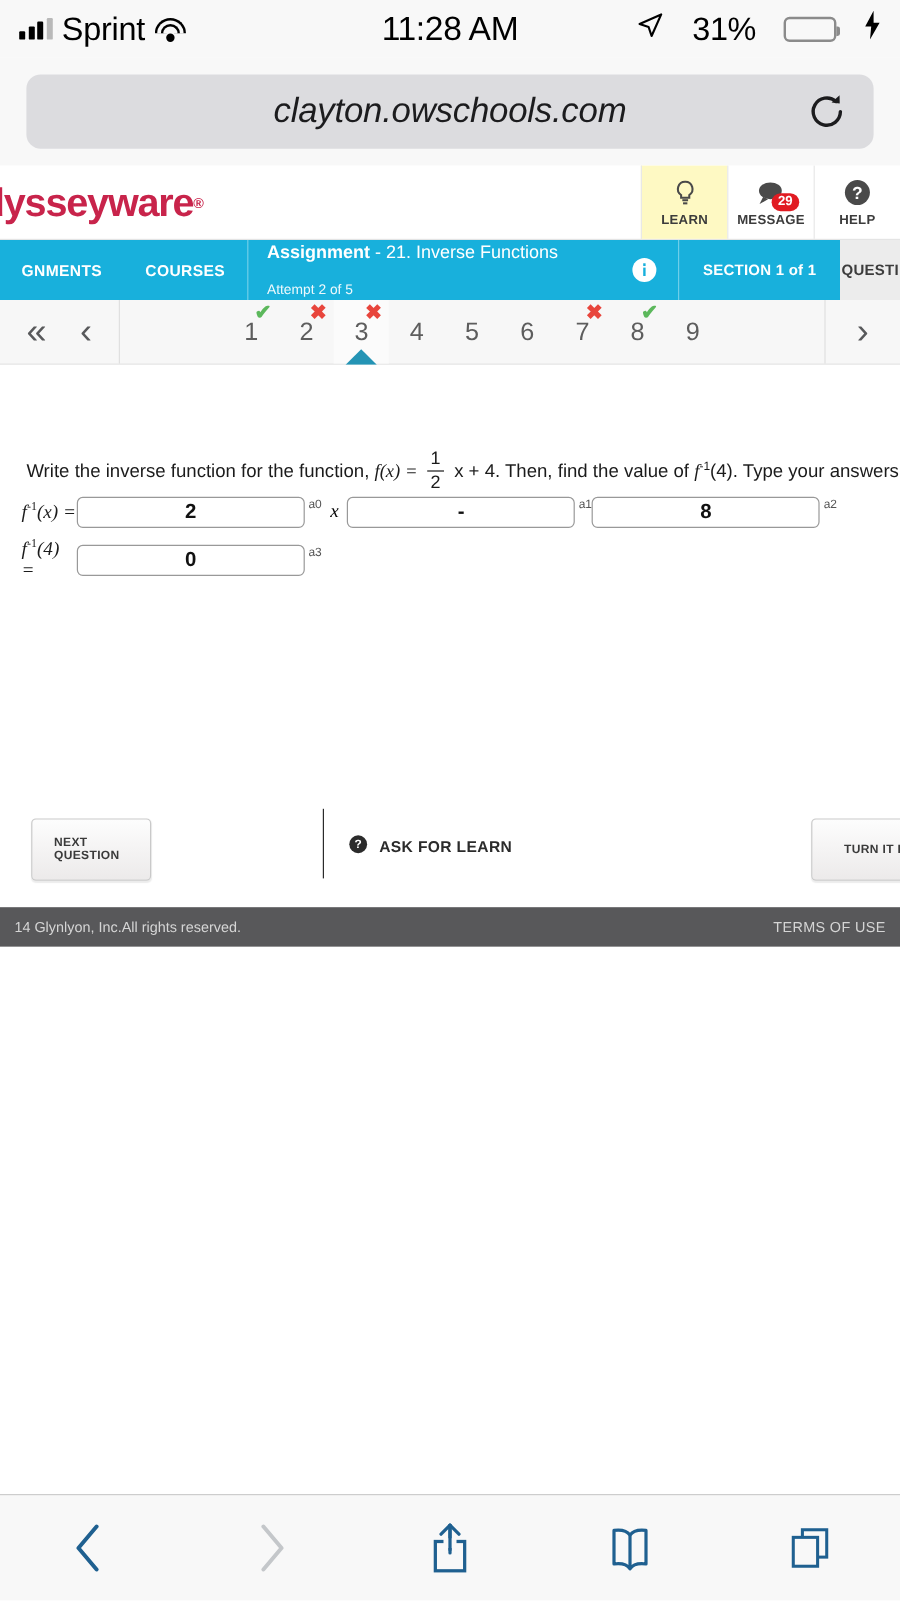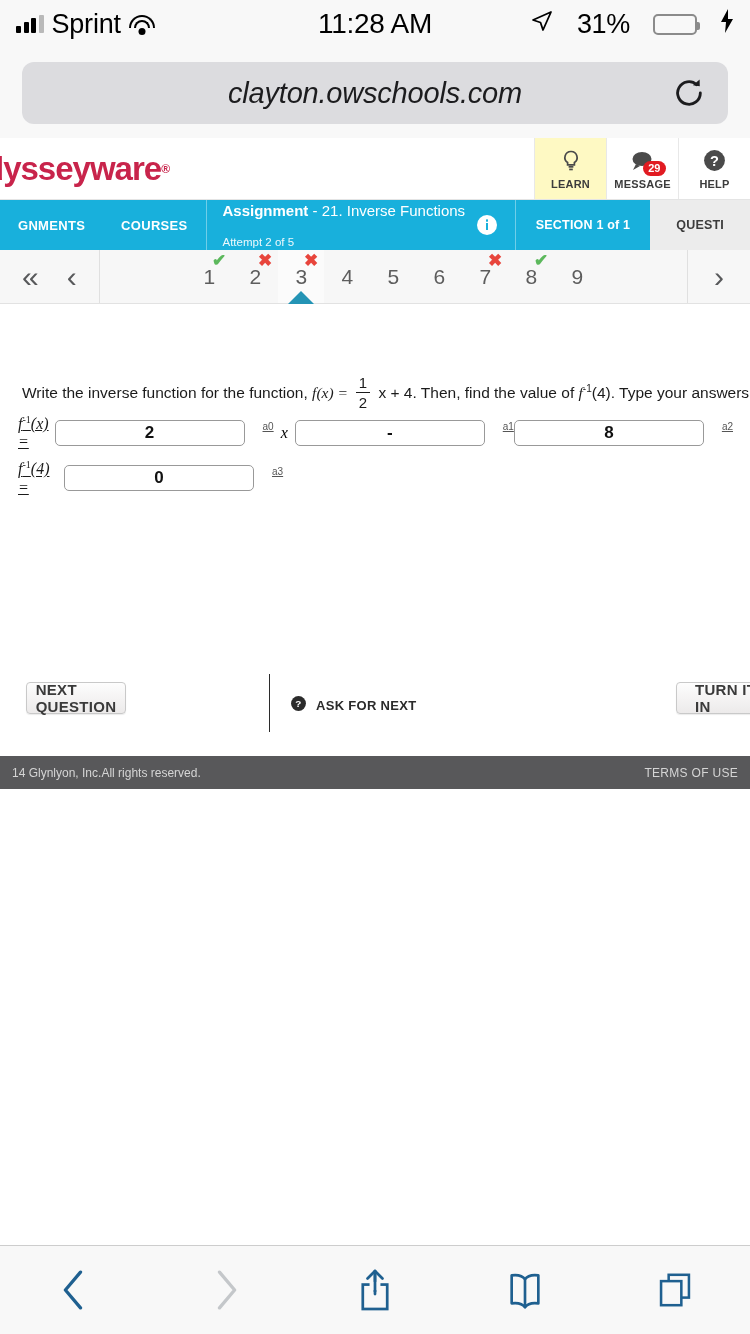--- a/index.html
+++ b/index.html
@@ -104,21 +104,21 @@
   .ab-line1 b { font-weight:700;margin-top:36px; }
   .ab-line1 span { font-weight:400; }
   .ab-line2 { font-size:11.5px; opacity:0.92; margin-top:17px; }
   .ab-info { display:flex; align-items:center; padding:0 16px; }
   .ab-section {
     display:flex; align-items:center; padding:0 20px;
     border-left:1px solid rgba(255,255,255,0.38);
     font-size:12.5px; font-weight:700; letter-spacing:0.2px; white-space:nowrap;
   }
   .ab-question {
-    display:flex; align-items:center; padding:0 26px;
+    display:flex; align-items:center; padding:0 1px;
     background:#ececec; color:#3c3c3c;
     font-size:12.5px; font-weight:700; letter-spacing:0.2px; white-space:nowrap;
   }
 
   
   .qnav {
     position:absolute; top:250px; left:0; width:750px; height:54px;
     background:#f7f7f7; border-bottom:1px solid #e2e2e2;
     display:flex; align-items:stretch;
   }
@@ -163,41 +163,41 @@
   }
   .frac .num { font-size:15px; padding:0 3px; }
   .frac .bar { width:100%; height:1.4px; background:#1b1b1b; margin:2px 0; }
   .frac .den { font-size:15px; padding:0 3px; }
   .sup { font-size:10px; vertical-align:super; }
 
   .answer-rows { position:absolute; top:110px; left:18px; width:715px; }
   .arow { display:flex; align-items:center; margin-bottom:8px; }
   .alabel {
     font-family:"Liberation Serif", serif; font-size:16px; color:#1b1b1b;
-    width:46px; text-align:left; font-style:italic;text-decoration:underline;
+    width:46px; text-align:left; font-style:italic;
   }
   .alabel .sup { font-style:normal; }
   .abox-wrap { position:relative; display:flex; align-items:center; }
   .abox {
     width:190px; height:26px; border:1px solid #999; border-radius:5px;
     background:#fff; text-align:center;
     font-size:17px; font-weight:700; color:#111;
     font-family:"Liberation Sans", sans-serif;
     padding:0 4px; line-height:24px;
   }
-  .atag { font-size:10px; color:#555; margin-left:18px; align-self:flex-start; padding-top:1px;text-decoration:underline; }
+  .atag { font-size:10px; color:#555; margin-left:3px; align-self:flex-start; padding-top:1px; }
   .amid { font-family:"Liberation Serif", serif; font-style:italic; font-size:16px; margin:0 7px; }
 
   
   .actions { position:absolute; top:370px; left:0; width:750px; height:70px; }
   .btn {
     background:linear-gradient(#fdfdfd,#eceaea);
     border:1px solid #c9c9c9; border-radius:4px;
-    font-size:15px; font-weight:700; letter-spacing:0.3px; color:#3a3a3a;
-    padding:0 18px; height:32px; display:inline-flex; align-items:center; justify-content:center;
+    font-size:10px; font-weight:700; letter-spacing:0.3px; color:#3a3a3a;
+    padding:0 18px; height:52px; display:inline-flex; align-items:center; justify-content:center;
     box-shadow:0 1px 1px rgba(0,0,0,0.08);
   }
   .btn-next { position:absolute; left:26px; top:8px; width:100px; }
   .divider-v { position:absolute; left:269px; top:0; width:1px; height:58px; background:#2b2b2b; }
   .ask-help {
     position:absolute; left:290px; top:21px;
     display:flex; align-items:center; gap:9px;
     font-size:13px; font-weight:700; letter-spacing:0.3px; color:#2b2b2b;
   }
   .btn-turnin { position:absolute; left:676px; top:8px; width:110px; }
@@ -418,21 +418,21 @@
     <div class="actions">
       <div class="btn btn-next">NEXT QUESTION</div>
       <div class="divider-v"></div>
       <div class="ask-help">
         <span>
           <svg width="17" height="17" viewBox="0 0 24 24">
             <circle cx="12" cy="12" r="10.5" fill="#2b2b2b"></circle>
             <text x="12" y="17" text-anchor="middle" font-size="14" font-weight="bold" fill="#fff" font-family="Liberation Sans, sans-serif">?</text>
           </svg>
         </span>
-        <span>ASK FOR NEXT</span>
+        <span>ASK FOR LEARN</span>
       </div>
       <div class="btn btn-turnin">TURN IT IN</div>
     </div>
   </div>
 
   <div class="footer">
     <span>14 Glynlyon, Inc.All rights reserved.</span>
     <span class="terms">TERMS OF USE</span>
   </div>
   <div class="page-rest"></div>

